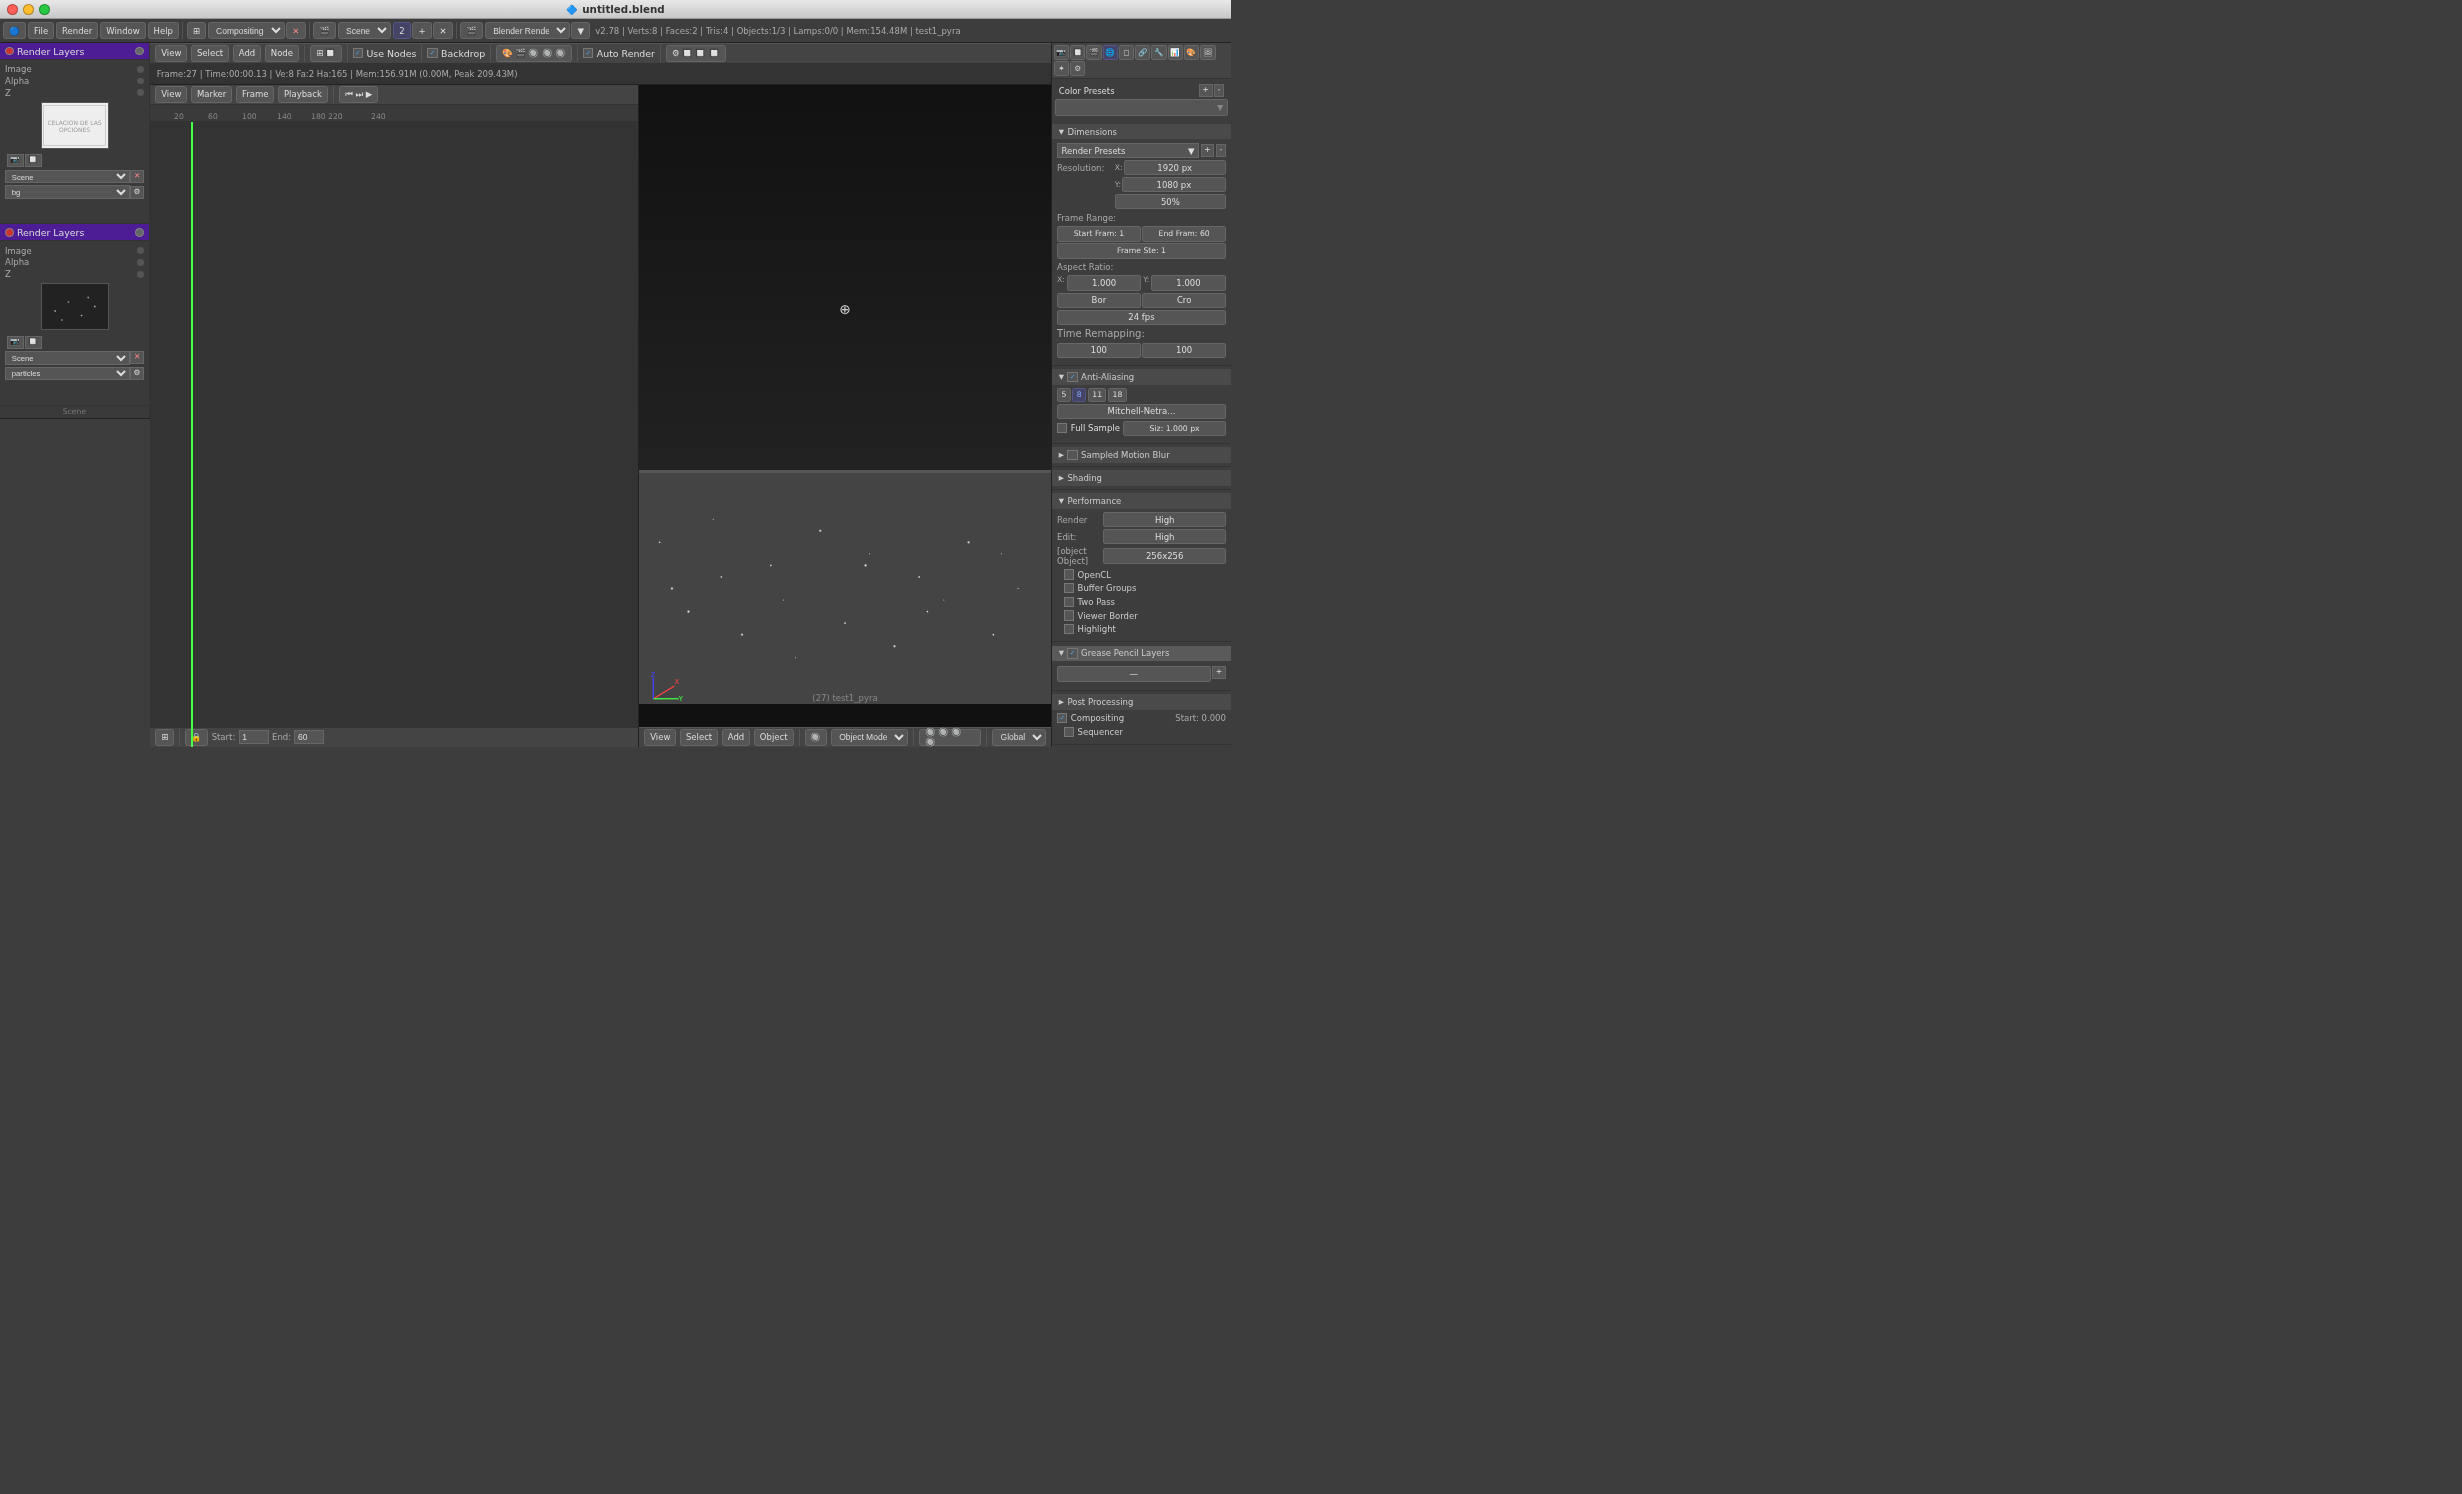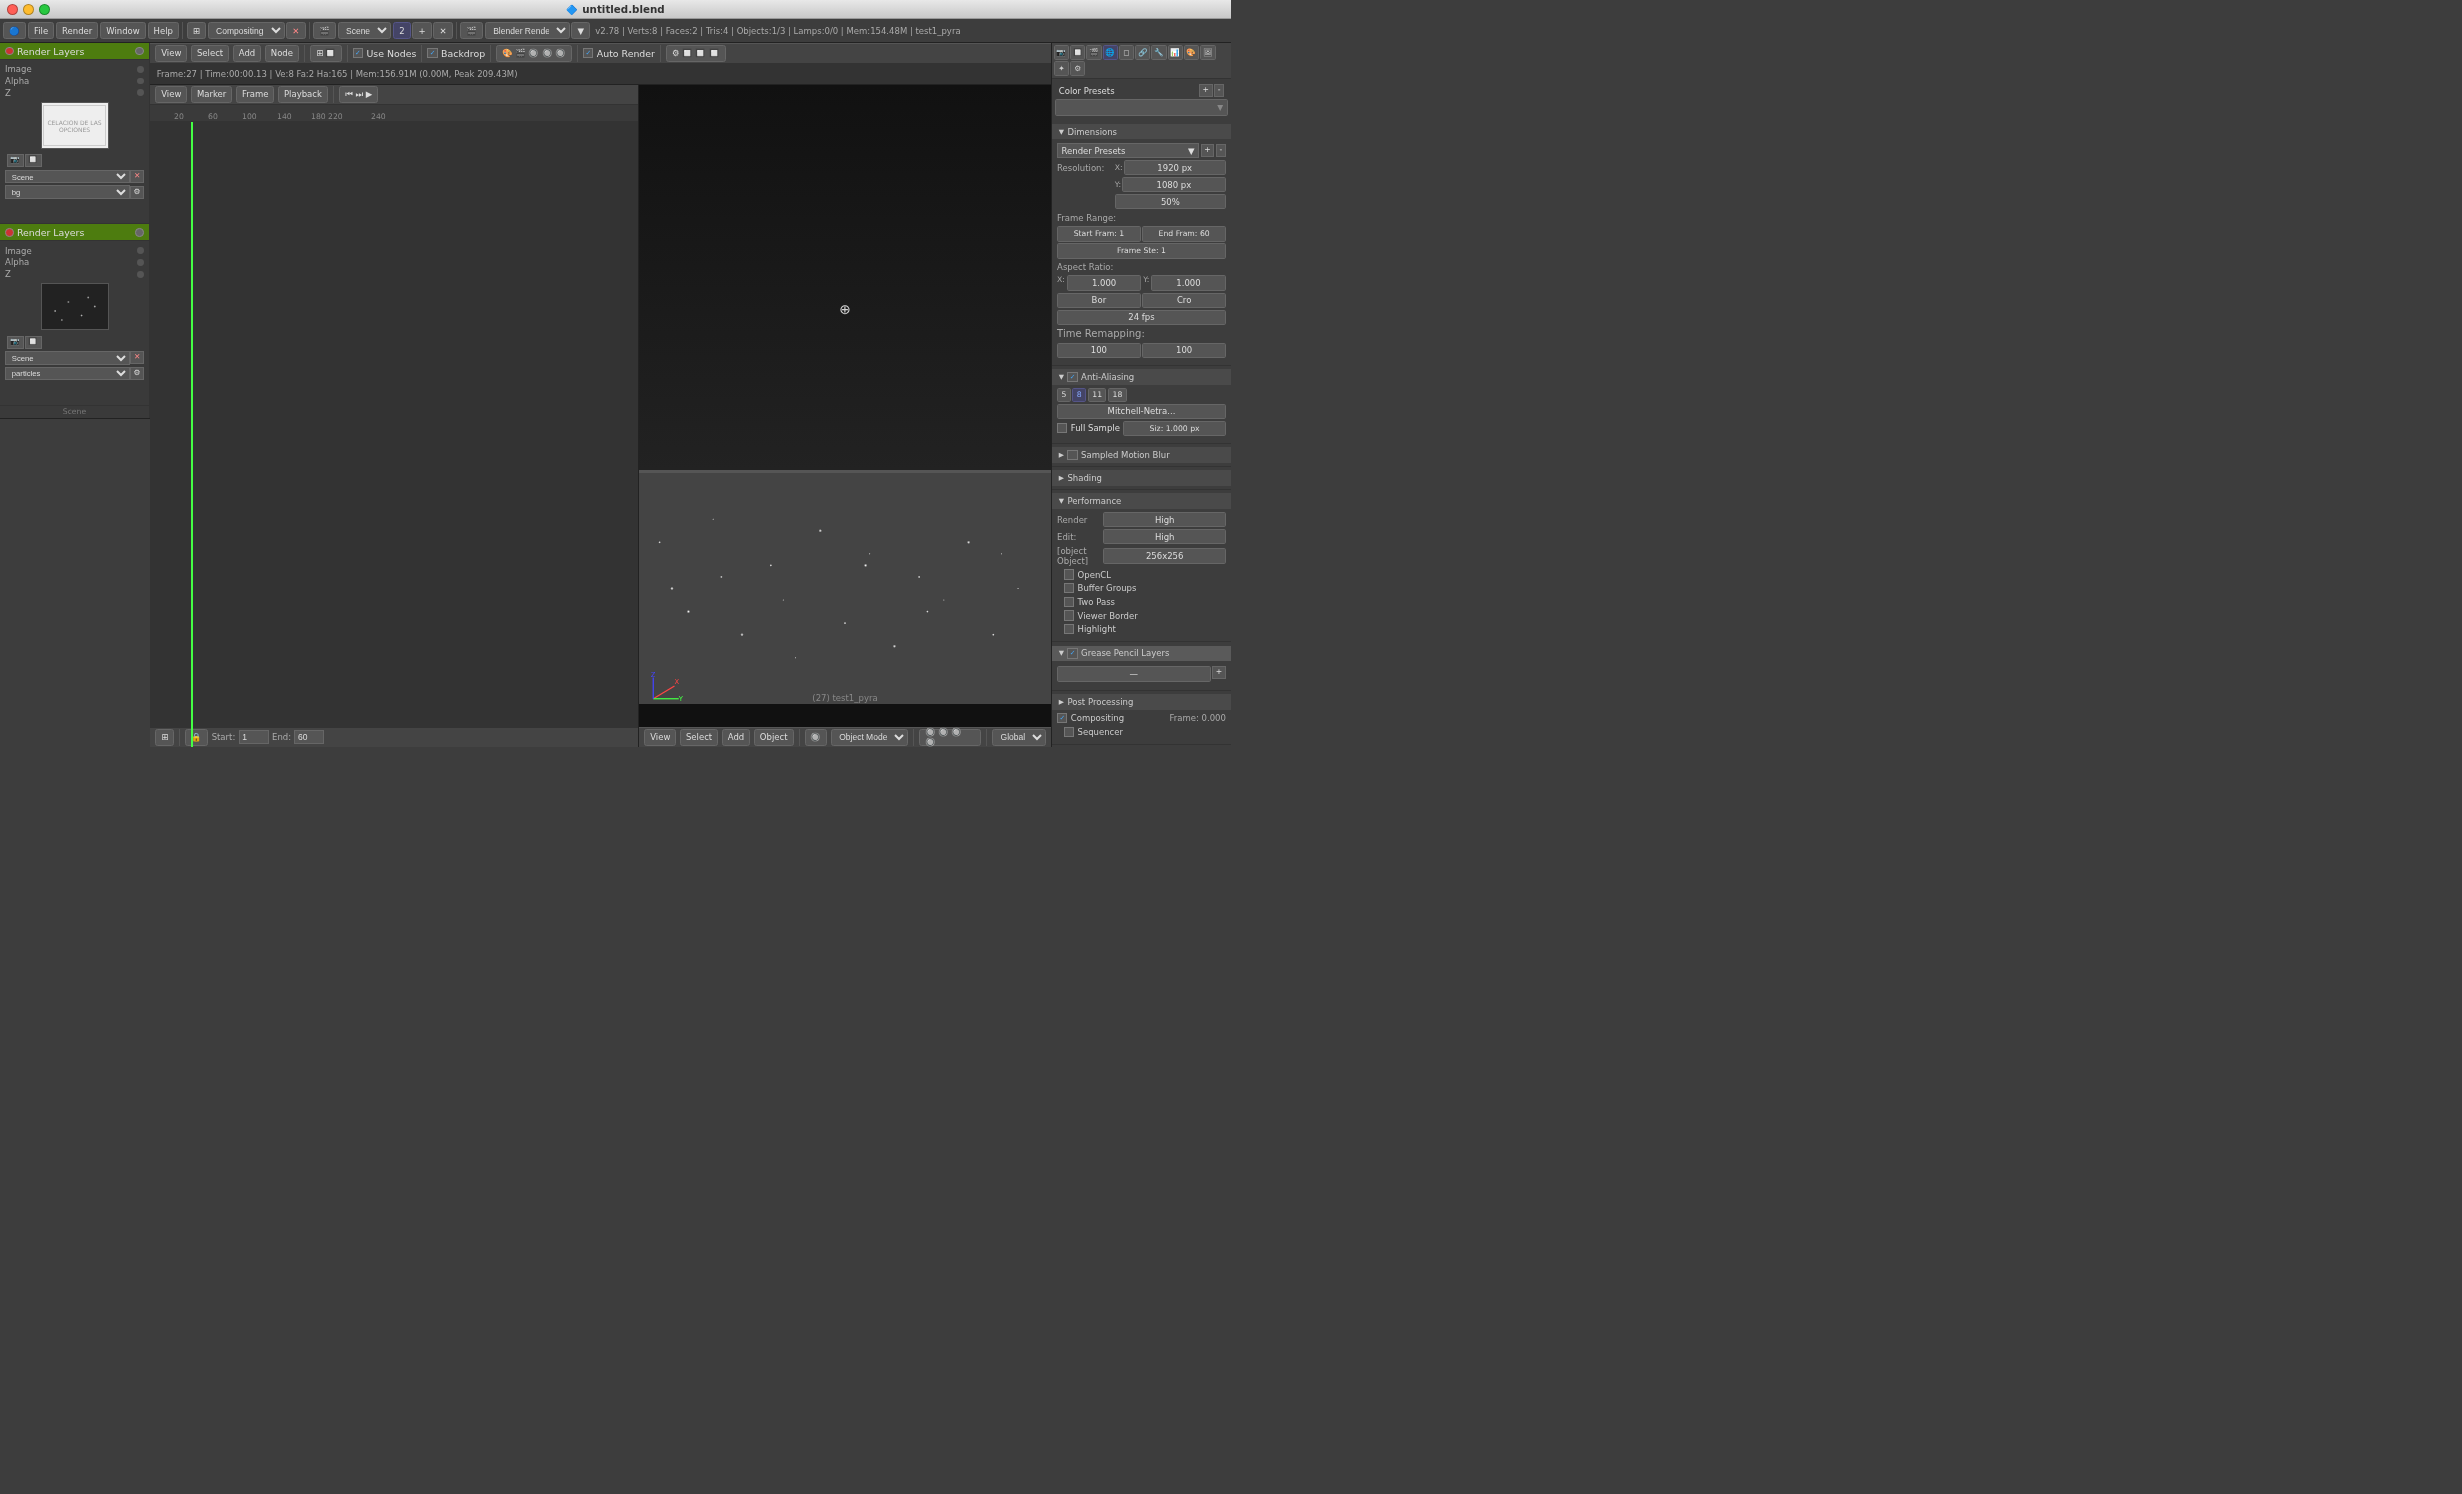--- a/index.html
+++ b/index.html
@@ -100,21 +100,21 @@
       flex-direction: column;
       border-right: 0.9px solid #333;
       background: #3a3a3a;
     }
     .render-layer-panel {
       background: #3a3a3a;
       border-bottom: 0.9px solid #333;
       flex: 1;
     }
     .rl-header {
-      background: #4d7c0f;
+      background: #4c1d95;
       height: 17px;
       display: flex;
       align-items: center;
       padding: 0 5.1px;
       gap: 3.4px;
       border-bottom: 0.9px solid #333;
     }
     .rl-content {
       padding: 3.4px;
     }
@@ -930,21 +930,21 @@
 
     <div class="prop-section">
       <div class="prop-section-header">
         <span class="arrow">▶</span>
         <span>Post Processing</span>
       </div>
       <div style="padding:1.7px 5.1px;">
         <div style="display:flex;align-items:center;gap:3.4px;margin:1.7px 0;">
           <div class="cb on" style="width:10.3px;height:10.3px;"></div>
           <span style="color:#ccc;font-size:8.5px;flex:1;">Compositing</span>
-          <span style="color:#aaa;font-size:8.5px;">Frame: 0.000</span>
+          <span style="color:#aaa;font-size:8.5px;">Start: 0.000</span>
         </div>
         <div class="checkbox-row">
           <div class="cb off" style="width:10.3px;height:10.3px;"></div>
           <span>Sequencer</span>
         </div>
       </div>
     </div>
 
     <div class="prop-section">
       <div style="padding:1.7px 5.1px;">

